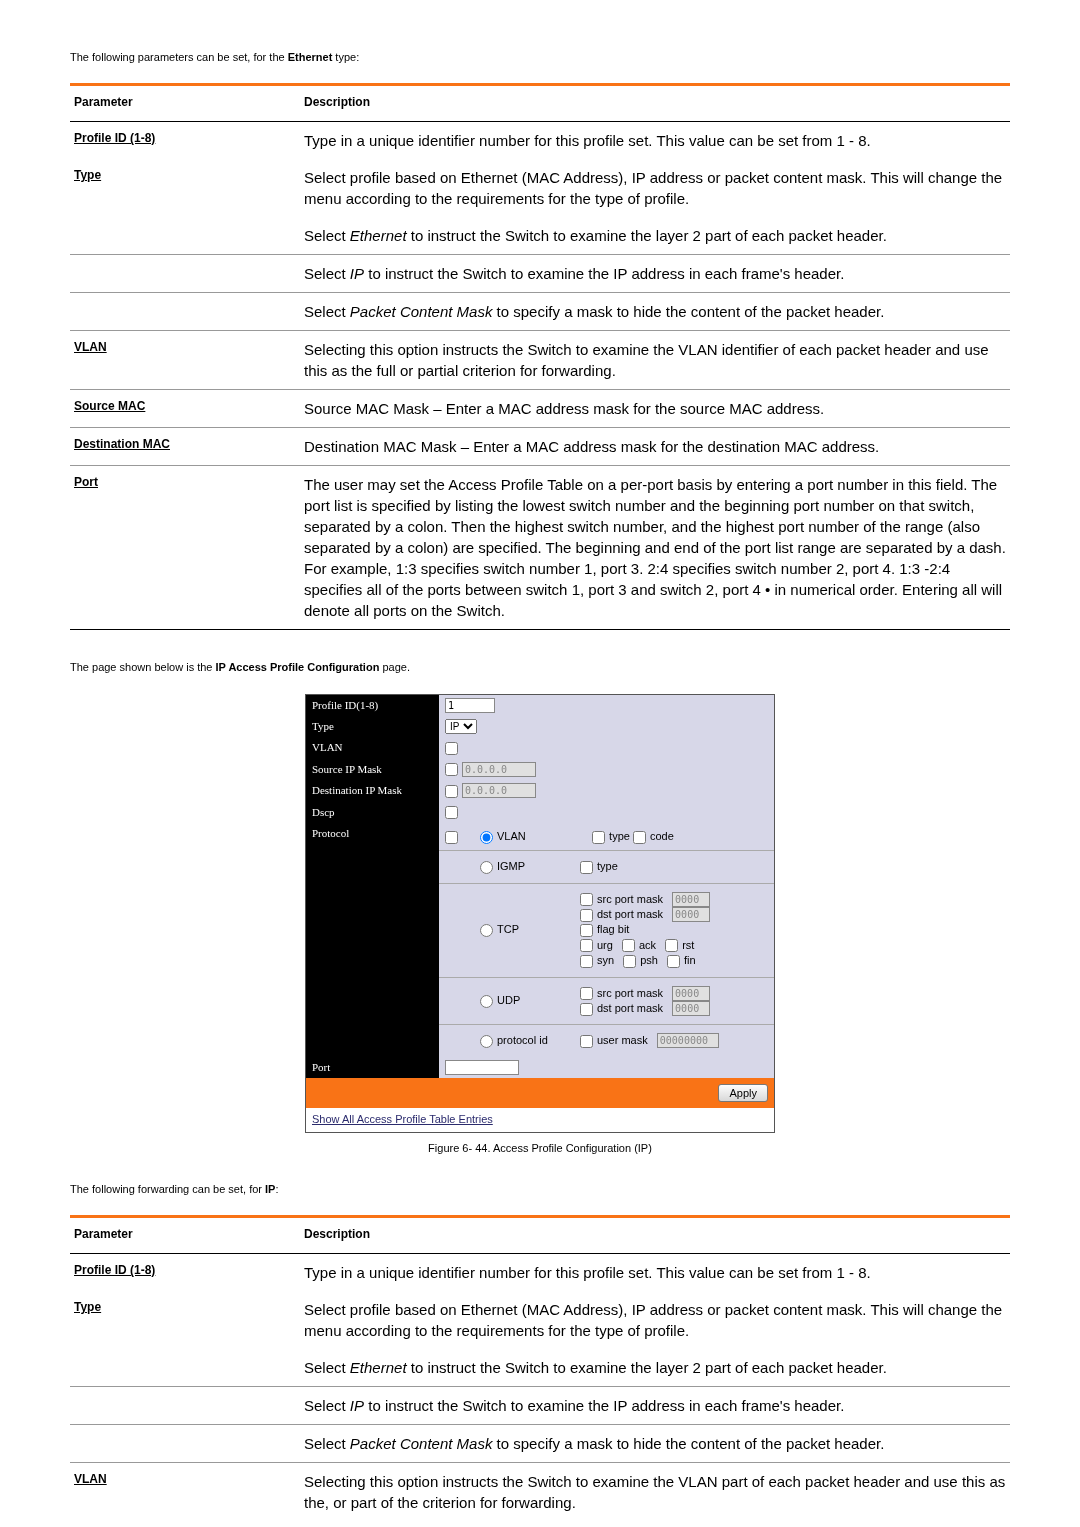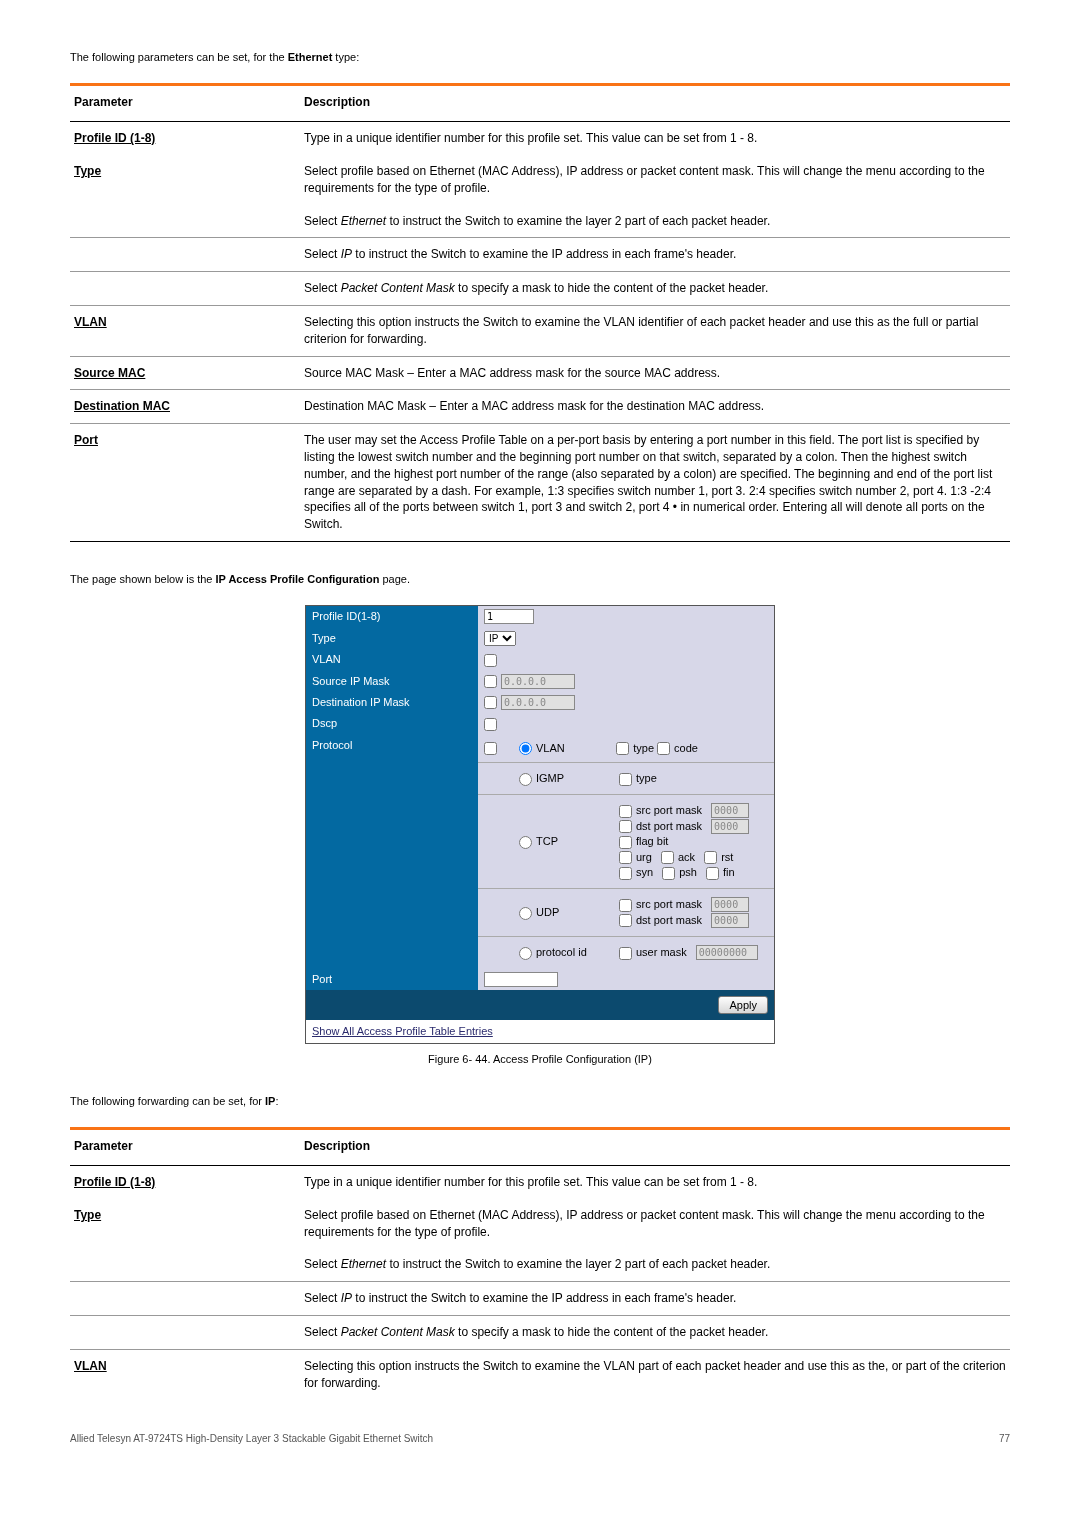--- a/index.html
+++ b/index.html
@@ -25,21 +25,21 @@
     text-align: left;
     font-weight: bold;
     padding: 8px 4px 10px 4px;
     border-top: 3px solid #f97316;
     border-bottom: 1px solid #000;
     font-size: 12px;
   }
   table.params td {
     padding: 8px 4px;
     vertical-align: top;
-    font-size: 12px;
+    font-size: 15px;
   }
   table.params td.pname {
     width: 230px;
     font-weight: bold;
     font-size: 12px;
     text-decoration: underline;
   }
   table.params tr.sep td { border-bottom: 1px solid #999; }
   table.params tr.sep-last td { border-bottom: 1px solid #000; }
   table.params tr.headsep { border-bottom: 1px solid #000; }
@@ -54,43 +54,44 @@
     font-size: 12px;
     padding: 3px 6px;
   }
   .apc {
     border-collapse: collapse;
     width: 100%;
     font-size: 11px;
   }
   .apc td { padding: 3px 6px; vertical-align: middle; }
   .apc .lbl {
-    background: #0369a1;
+    background: #000000;
     color: #fff;
-    width: 172px;
+    width: 133px;
+    font-family: Liberation Serif, serif;
   }
   .apc .val {
     background: #d7d7e8;
   }
   .apc input[type="text"] {
     font-family: monospace;
     font-size: 10px;
     border: 1px solid #888;
     background: #fff;
     padding: 1px 2px;
   }
   .apc input[type="text"][disabled] { background: #e0e0e0; color: #888; }
   .apc input[type="checkbox"] { vertical-align: middle; margin-right: 4px; }
   .apc input[type="radio"] { vertical-align: middle; margin-right: 4px; }
   .apc select { font-size: 10px; }
   .proto-sub { border-top: 1px solid #aaa; }
   .proto-sub td { background: #d7d7e8; padding: 4px 6px; }
   .proto-sub .opt { width: 100px; }
   .proto-sub .flags label { margin-right: 6px; display: inline-block; }
-  .apply-row { text-align: right; padding: 6px; background: #0c4a6e; }
+  .apply-row { text-align: right; padding: 6px; background: #f97316; }
   .btn-apply {
     font-size: 11px;
     border: 1px solid #777;
     background: linear-gradient(#fdfdfd,#d8d8d8);
     padding: 2px 10px;
     border-radius: 3px;
   }
   .show-link { color: #2b2b6d; text-decoration: underline; font-size: 11px; padding: 4px 6px; background:#fff; display:block;}
 
   .figcap { text-align: center; font-size: 11px; margin-top: 4px; margin-bottom: 26px; }

